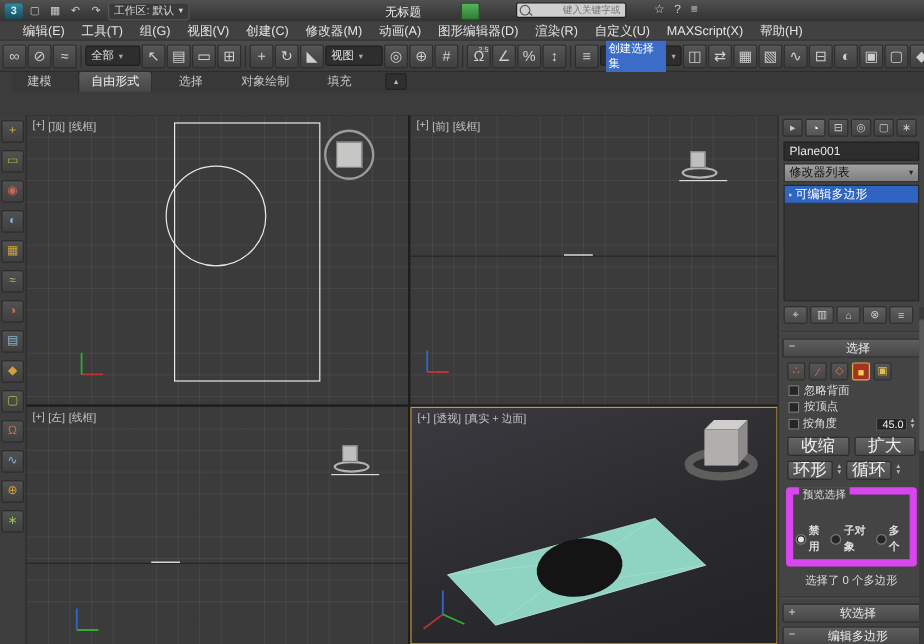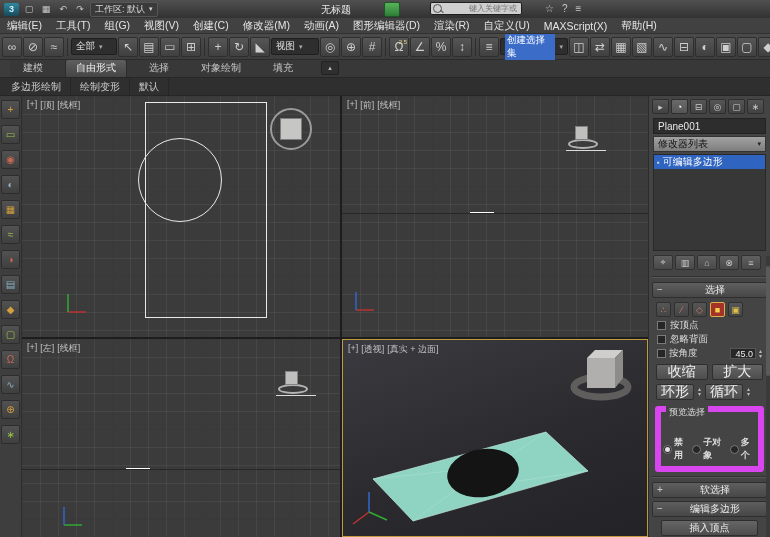--- a/index.html
+++ b/index.html
@@ -23,21 +23,21 @@
   .searchbox{position:absolute;left:430px;top:2px;width:92px;height:13px;background:#cfcfcf;
     border:1px solid #1e1e1e;border-radius:2px;display:flex;align-items:center;padding:0 2px;gap:2px;box-sizing:border-box;}
   .mag{width:7px;height:7px;border:1px solid #555;border-radius:50%;position:relative;flex:none;}
   .mag::after{content:"";position:absolute;left:6px;top:6px;width:4px;height:1px;background:#555;transform:rotate(45deg);}
   .searchbox input{flex:1;min-width:0;border:none;background:transparent;font-size:8px;color:#333;outline:none;
     font-family:"Liberation Sans","DejaVu Sans",sans-serif;margin-left:23px;}
   .tb-right{position:absolute;left:545px;top:3px;display:flex;gap:8px;color:#c9c9c9;font-size:10px;}
 
   
   .menubar{position:absolute;left:0;top:18px;width:770px;height:16px;background:#414141;
-    border-bottom:1px solid #313131;display:flex;align-items:center;padding-left:0;box-sizing:border-box;}
+    border-bottom:1px solid #313131;display:flex;align-items:center;padding-left:12px;box-sizing:border-box;}
   .mitem{padding:0 7px;color:#e4e4e4;font-size:10.5px;white-space:nowrap;}
 
   
   .toolbar{position:absolute;left:0;top:34px;width:770px;height:26px;
     background:linear-gradient(#4b4b4b,#3d3d3d);border-bottom:1px solid #2c2c2c;
     display:flex;align-items:center;padding:0 2px;gap:1px;box-sizing:border-box;}
   .tbtn{width:20px;height:20px;flex:none;display:flex;align-items:center;justify-content:center;
     color:#cfcfcf;font-size:12px;background:linear-gradient(#565656,#404040);
     border:1px solid #2e2e2e;border-radius:2px;box-sizing:border-box;position:relative;}
   .tbtn sup{font-size:6px;position:absolute;right:1px;top:1px;color:#e8d48a;}
@@ -253,25 +253,20 @@
   </div>
 
   <div class="ribbontabs">
     <div class="rtab">建模</div>
     <div class="rtab active">自由形式</div>
     <div class="rtab">选择</div>
     <div class="rtab">对象绘制</div>
     <div class="rtab">填充</div>
     <div class="ribbon-min">▴</div>
   </div>
-  <div class="ribbonsub">
-    <div class="rsub">多边形绘制</div>
-    <div class="rsub">绘制变形</div>
-    <div class="rsub">默认</div>
-  </div>
 
   <div class="workarea">
 
     <div class="lefttools">
       <div class="ltool">+</div>
       <div class="ltool">▭</div>
       <div class="ltool">◉</div>
       <div class="ltool">◐</div>
       <div class="ltool">▦</div>
       <div class="ltool">≈</div>
@@ -410,25 +405,25 @@
       <div class="sobrow">
         <div class="sob">∴</div>
         <div class="sob">∕</div>
         <div class="sob">◇</div>
         <div class="sob active">■</div>
         <div class="sob elem">▣</div>
       </div>
 
       <div class="chk">
         <span class="box"></span>
-        <span>按顶点</span>
+        <span>忽略背面</span>
       </div>
       <div class="chk">
         <span class="box"></span>
-        <span>忽略背面</span>
+        <span>按顶点</span>
       </div>
       <div class="anglerow">
         <span class="box"></span>
         <span>按角度</span>
         <span class="numfield">45.0</span>
         <span class="spin">
           <span>▴</span>
           <span>▾</span>
         </span>
       </div>
@@ -461,20 +456,21 @@
             <span class="rb"></span>
             <span>子对象</span>
           </span>
           <span class="rad">
             <span class="rb"></span>
             <span>多个</span>
           </span>
         </div>
       </div>
 
+      <div class="cp-status">选择了 0 个多边形</div>
 
       <div class="cp-sep"></div>
 
       <div class="rollout">
         <span class="rmark">+</span>
         <span class="rtitle">软选择</span>
       </div>
 
       <div class="rollout">
         <span class="rmark">−</span>

